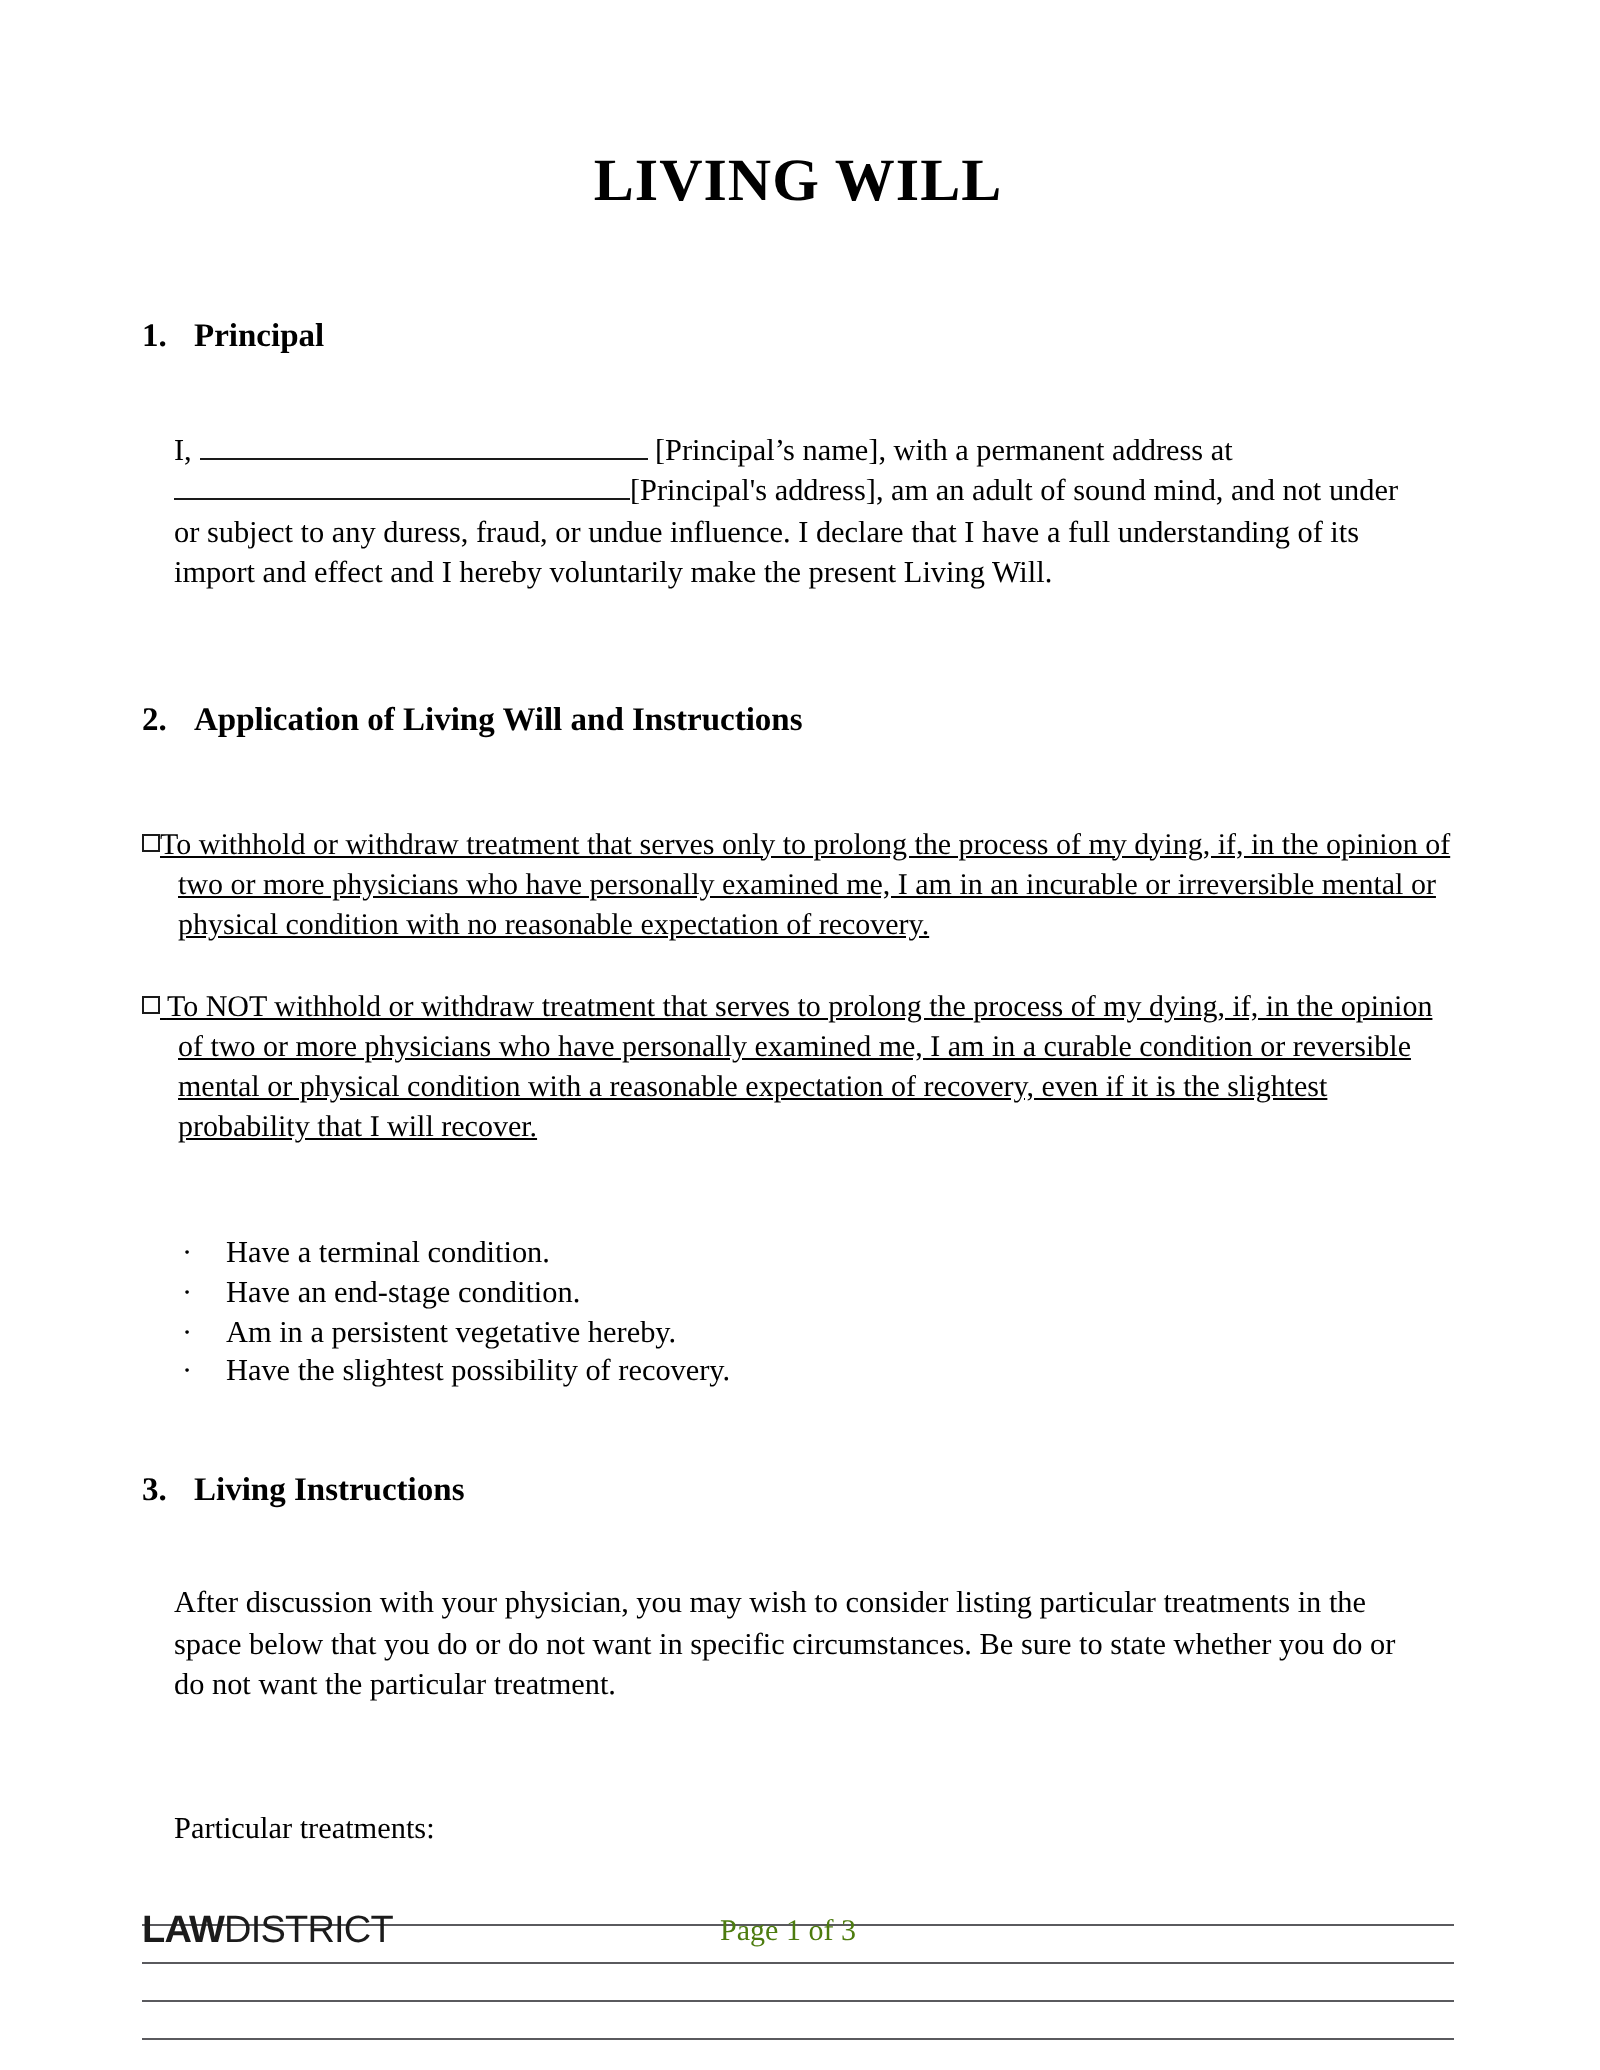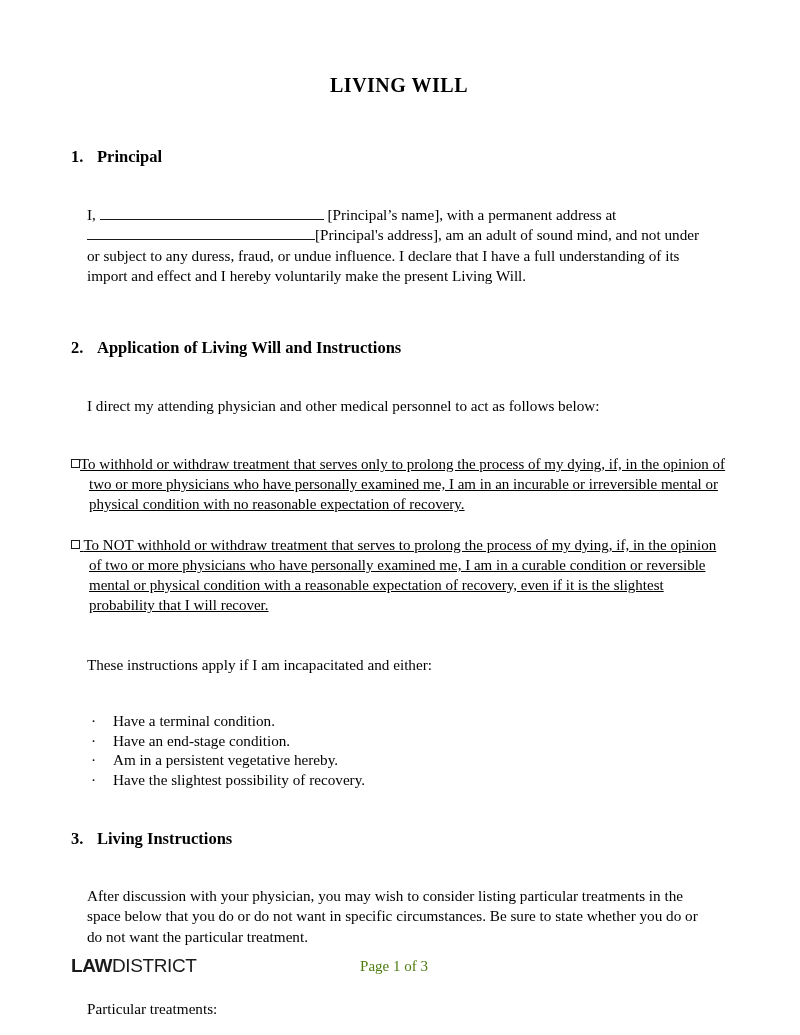--- a/index.html
+++ b/index.html
@@ -24,21 +24,21 @@
   }
   .content {
     position: absolute;
     left: 71px;
     top: 0;
     width: 656px;
   }
 
   .doc-title {
     text-align: center;
-    font-size: 20px;
+    font-size: 30px;
     font-weight: bold;
     letter-spacing: 0.5px;
     margin: 0;
     padding-top: 74px;
   }
 
   .section-heading {
     font-size: 16.5px;
     font-weight: bold;
     margin: 0;
@@ -161,30 +161,28 @@
     <div style="height:22px"></div>
     <p class="body-text"><span>I, </span><span class="fill-line fill-name"></span><span> [Principal’s name], with a permanent address at</span><br><span class="fill-line fill-addr"></span><span>[Principal's address], am an adult of sound mind, and not under or subject to any duress, fraud, or undue influence. I declare that I have a full understanding of its import and effect and I hereby voluntarily make the present Living Will.</span></p>
 
     <div style="height:36px"></div>
     <div class="section-heading">
       <span class="num">2.</span>
       <span class="htext">Application of Living Will and Instructions</span>
     </div>
 
     <div style="height:22px"></div>
-    <p class="body-text">I direct my attending physician and other medical personnel to act as follows below:</p>
 
     <div style="height:21px"></div>
     <p class="choice"><span class="cbox"></span><span class="after-gap"></span><span>To withhold or withdraw treatment that serves only to prolong the process of my dying, if, in the opinion of two or more physicians who have personally examined me, I am in an incurable or irreversible mental or physical condition with no reasonable expectation of recovery.</span></p>
 
     <div style="height:21px"></div>
     <p class="choice"><span class="cbox"></span><span class="after-gap"> </span><span>To NOT withhold or withdraw treatment that serves to prolong the process of my dying, if, in the opinion of two or more physicians who have personally examined me, I am in a curable condition or reversible mental or physical condition with a reasonable expectation of recovery, even if it is the slightest probability that I will recover.</span></p>
 
     <div style="height:24px"></div>
-    <p class="body-text">These instructions apply if I am incapacitated and either:</p>
 
     <div style="height:19px"></div>
     <ul class="bullets">
       <li><span class="dot">·</span><span>Have a terminal condition.</span></li>
       <li><span class="dot">·</span><span>Have an end-stage condition.</span></li>
       <li><span class="dot">·</span><span>Am in a persistent vegetative hereby.</span></li>
       <li><span class="dot">·</span><span>Have the slightest possibility of recovery.</span></li>
     </ul>
 
     <div style="height:39px"></div>

